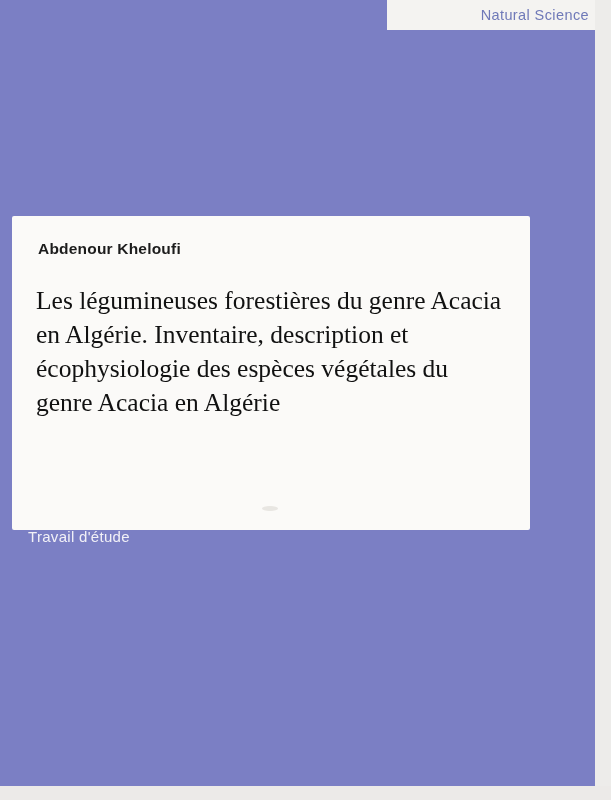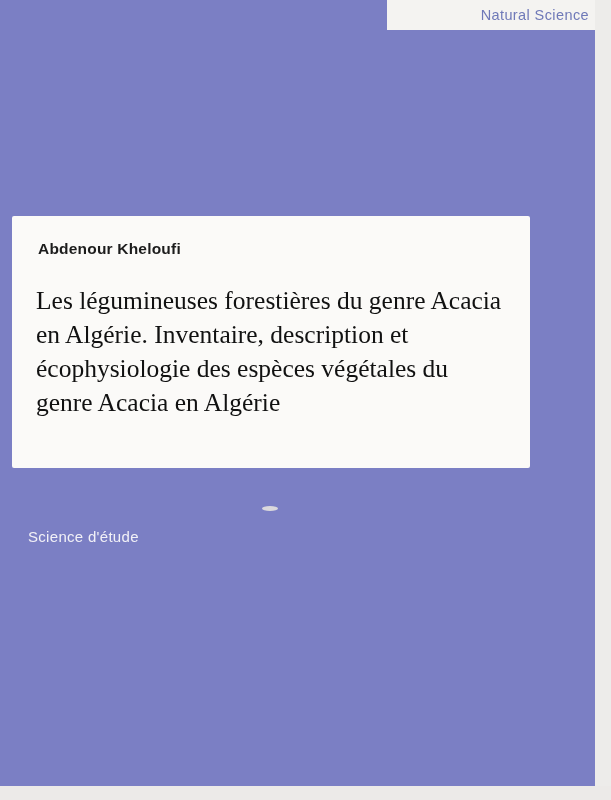--- a/index.html
+++ b/index.html
@@ -71,21 +71,21 @@
     width: 224px;
     height: 16px;
     background: #7b7fc4;
   }
   
   .title-card {
     position: absolute;
     left: 12px;
     top: 216px;
     width: 518px;
-    height: 252px;
+    height: 314px;
     background: #fbfaf8;
     border-radius: 2px;
   }
   .author {
     position: absolute;
     left: 26px;
     top: 24px;
     font-size: 15.5px;
     font-weight: bold;
     color: #1c1c1c;
@@ -136,17 +136,17 @@
   </div>
   <div class="top-notch"></div>
 
   <div class="title-card">
     <div class="author">Abdenour Kheloufi</div>
     <div class="title">Les légumineuses forestières du genre Acacia en Algérie. Inventaire, description et écophysiologie des espèces végétales du genre Acacia en Algérie</div>
   </div>
 
   <div class="blemish"></div>
 
-  <div class="worktype">Science d'étude</div>
+  <div class="worktype">Travail d'étude</div>
 
   <div class="scan-edge-right"></div>
   <div class="scan-edge-bottom"></div>
 </div>
 
 </body></html>

